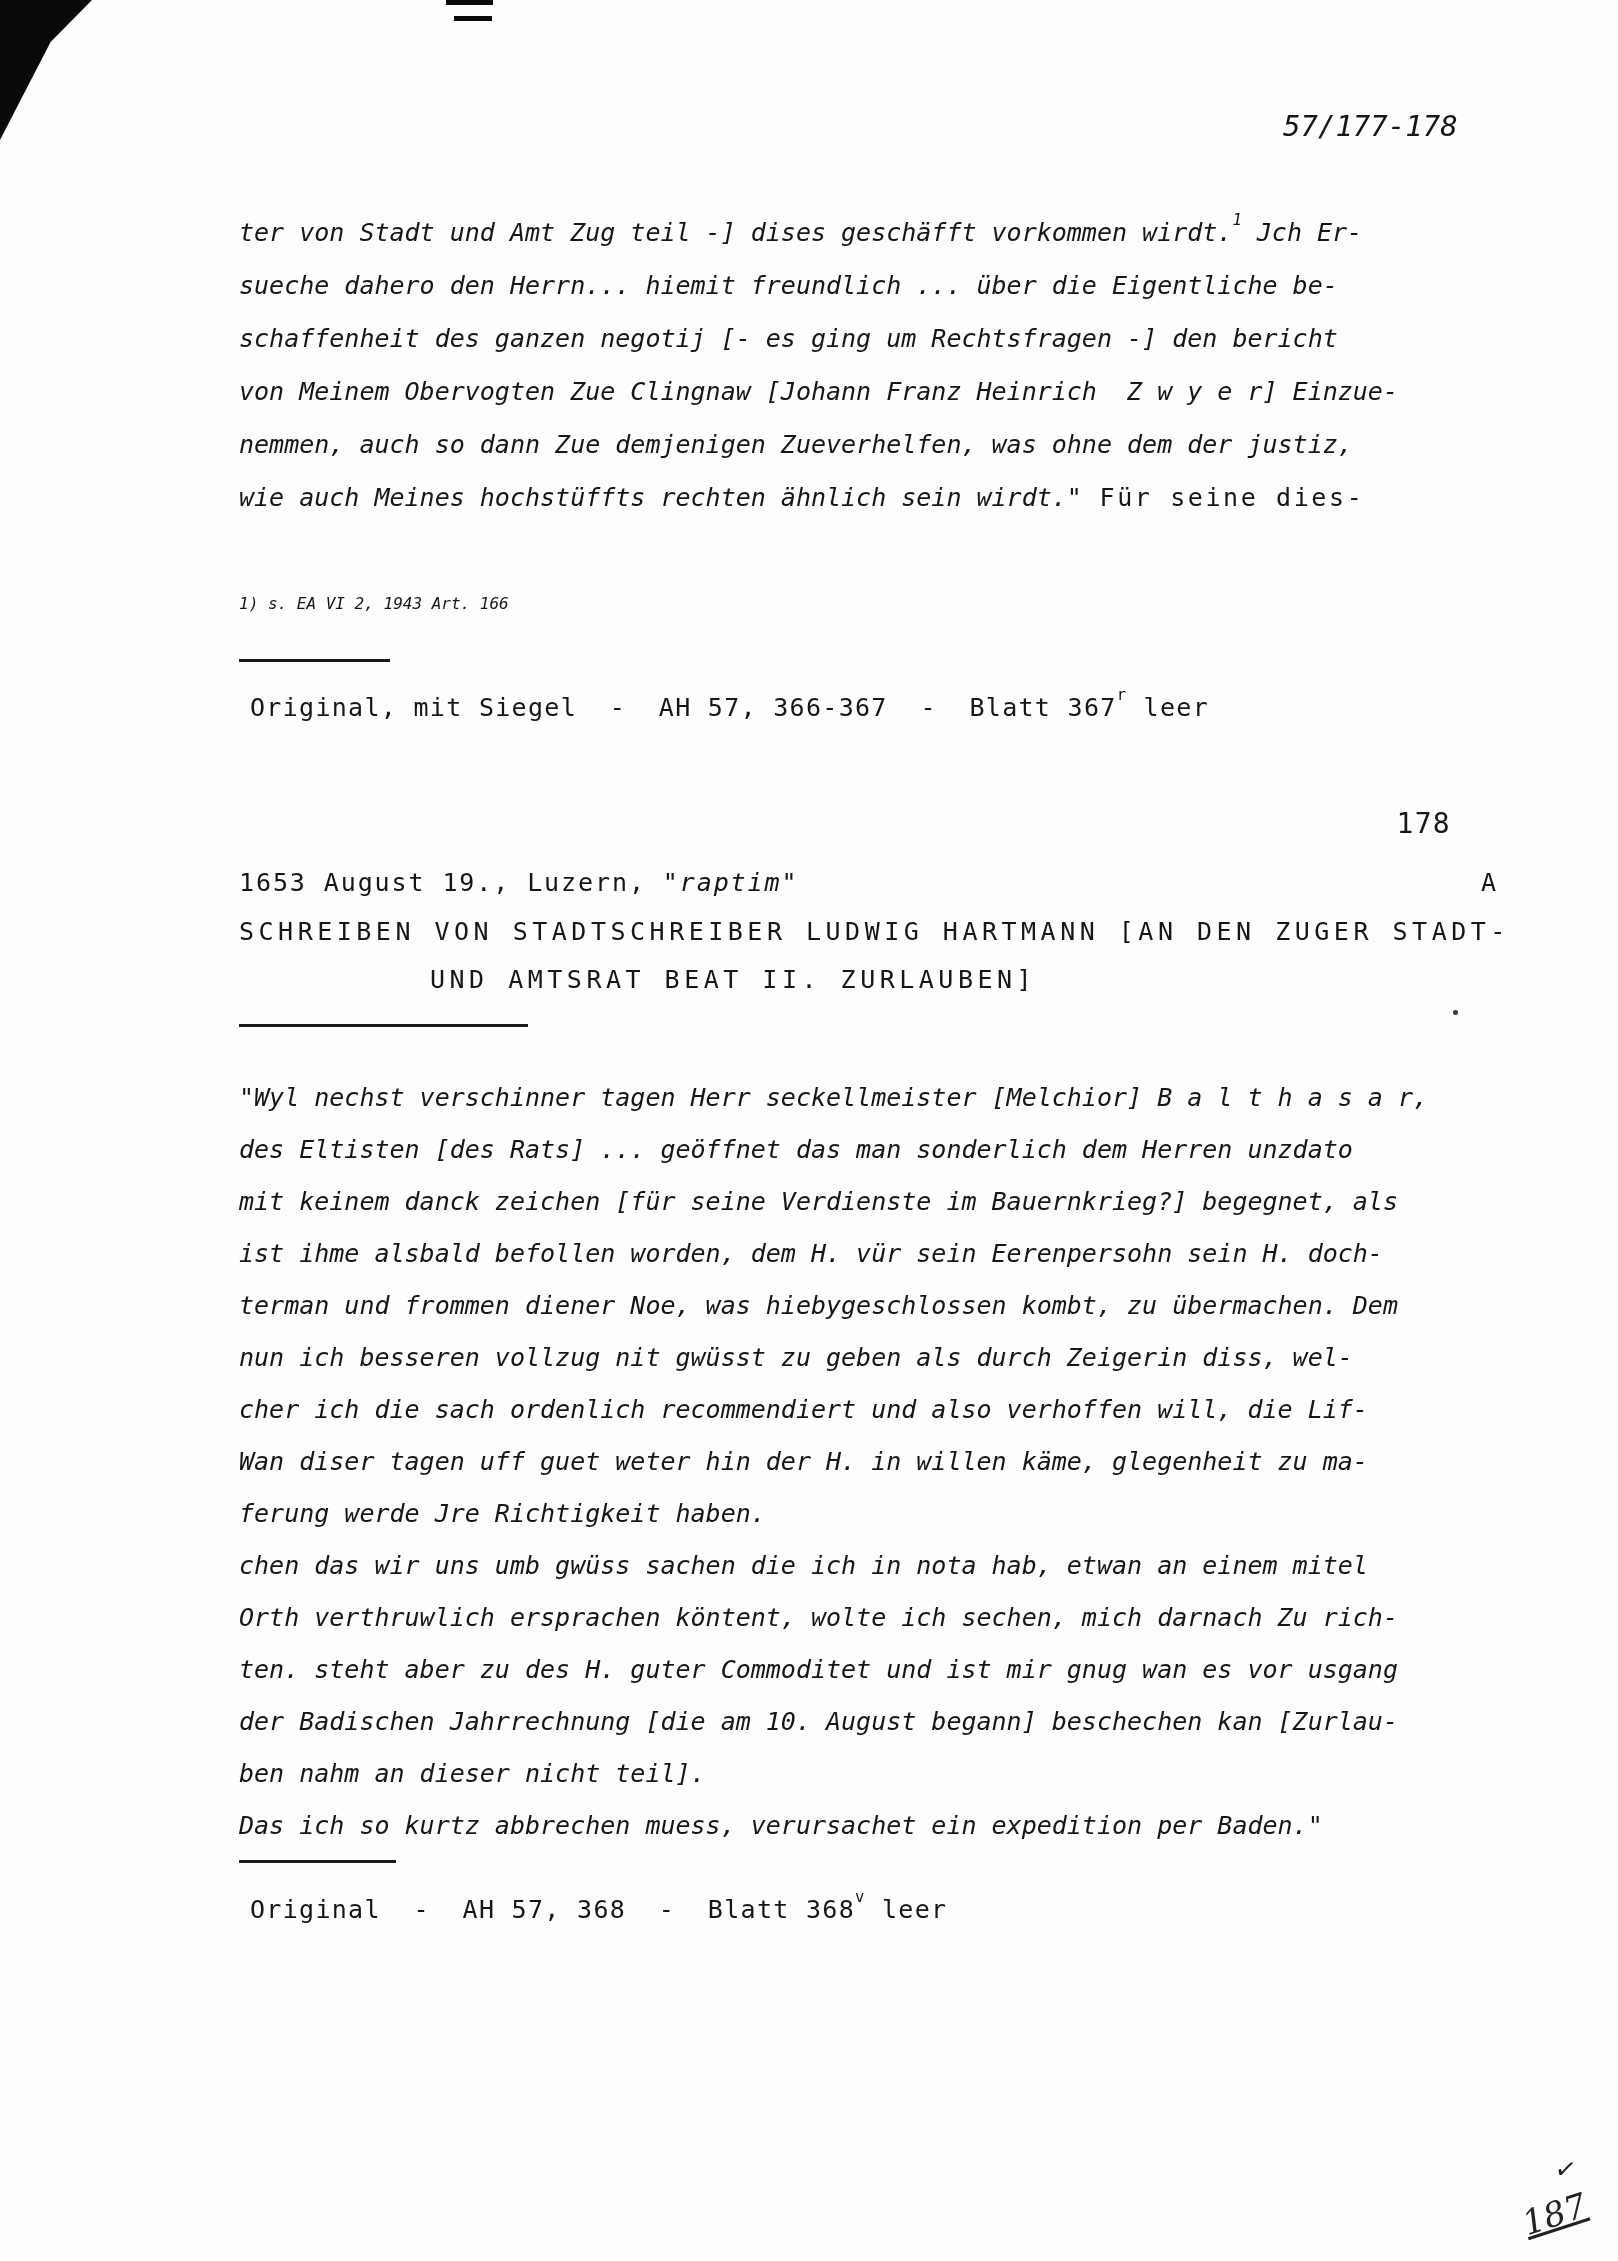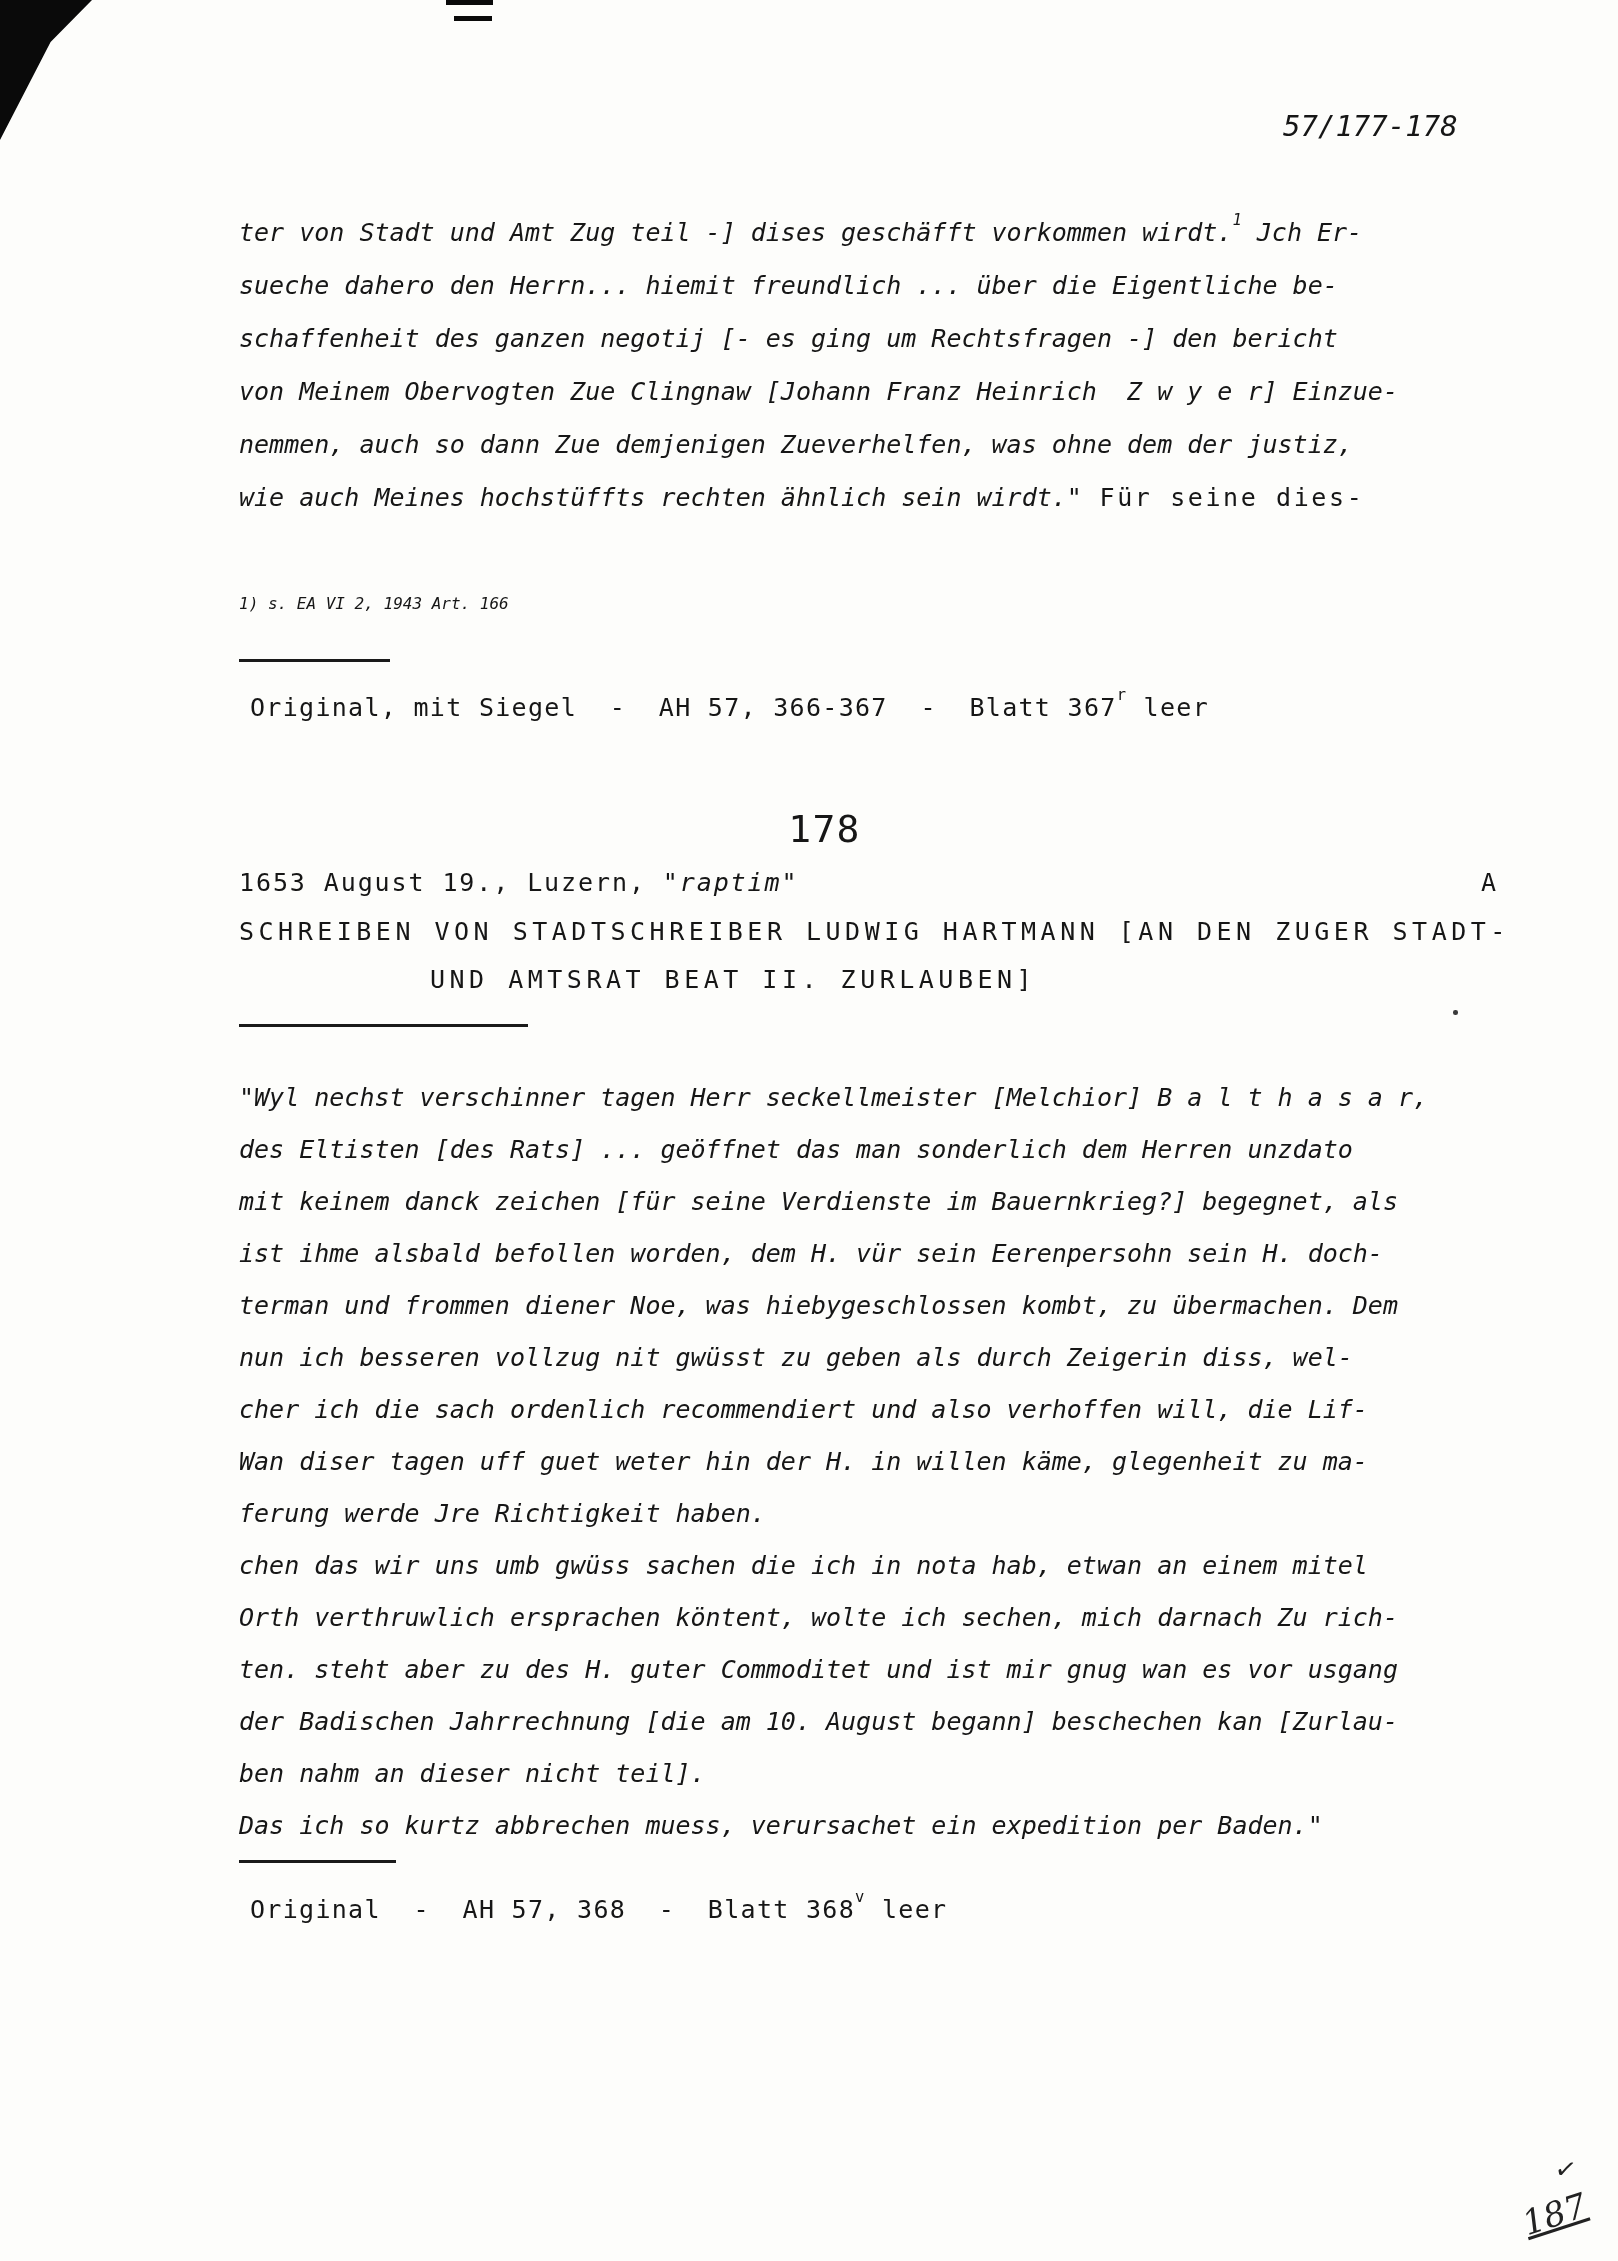--- a/index.html
+++ b/index.html
@@ -67,24 +67,24 @@
     letter-spacing: 1.3px;
     font-style: normal;
     white-space: pre;
     margin-left: 12px;
   }
   .source-177 { top: 693px; }
   .source-178 { top: 1895px; }
 
   .entry-number {
     position: absolute;
-    top: 807px; left: 221px; width: 1207px;
-    font-size: 38px;
+    top: 807px; left: 244px; width: 1207px;
+    font-size: 28px;
     letter-spacing: 1.3px;
-    text-align: center;
+    text-align: right;
   }
 
   .dateline {
     position: absolute;
     top: 868px; left: 239px;
     font-size: 25px;
     letter-spacing: 1.9px;
     white-space: pre;
   }
   .siglum-a {

